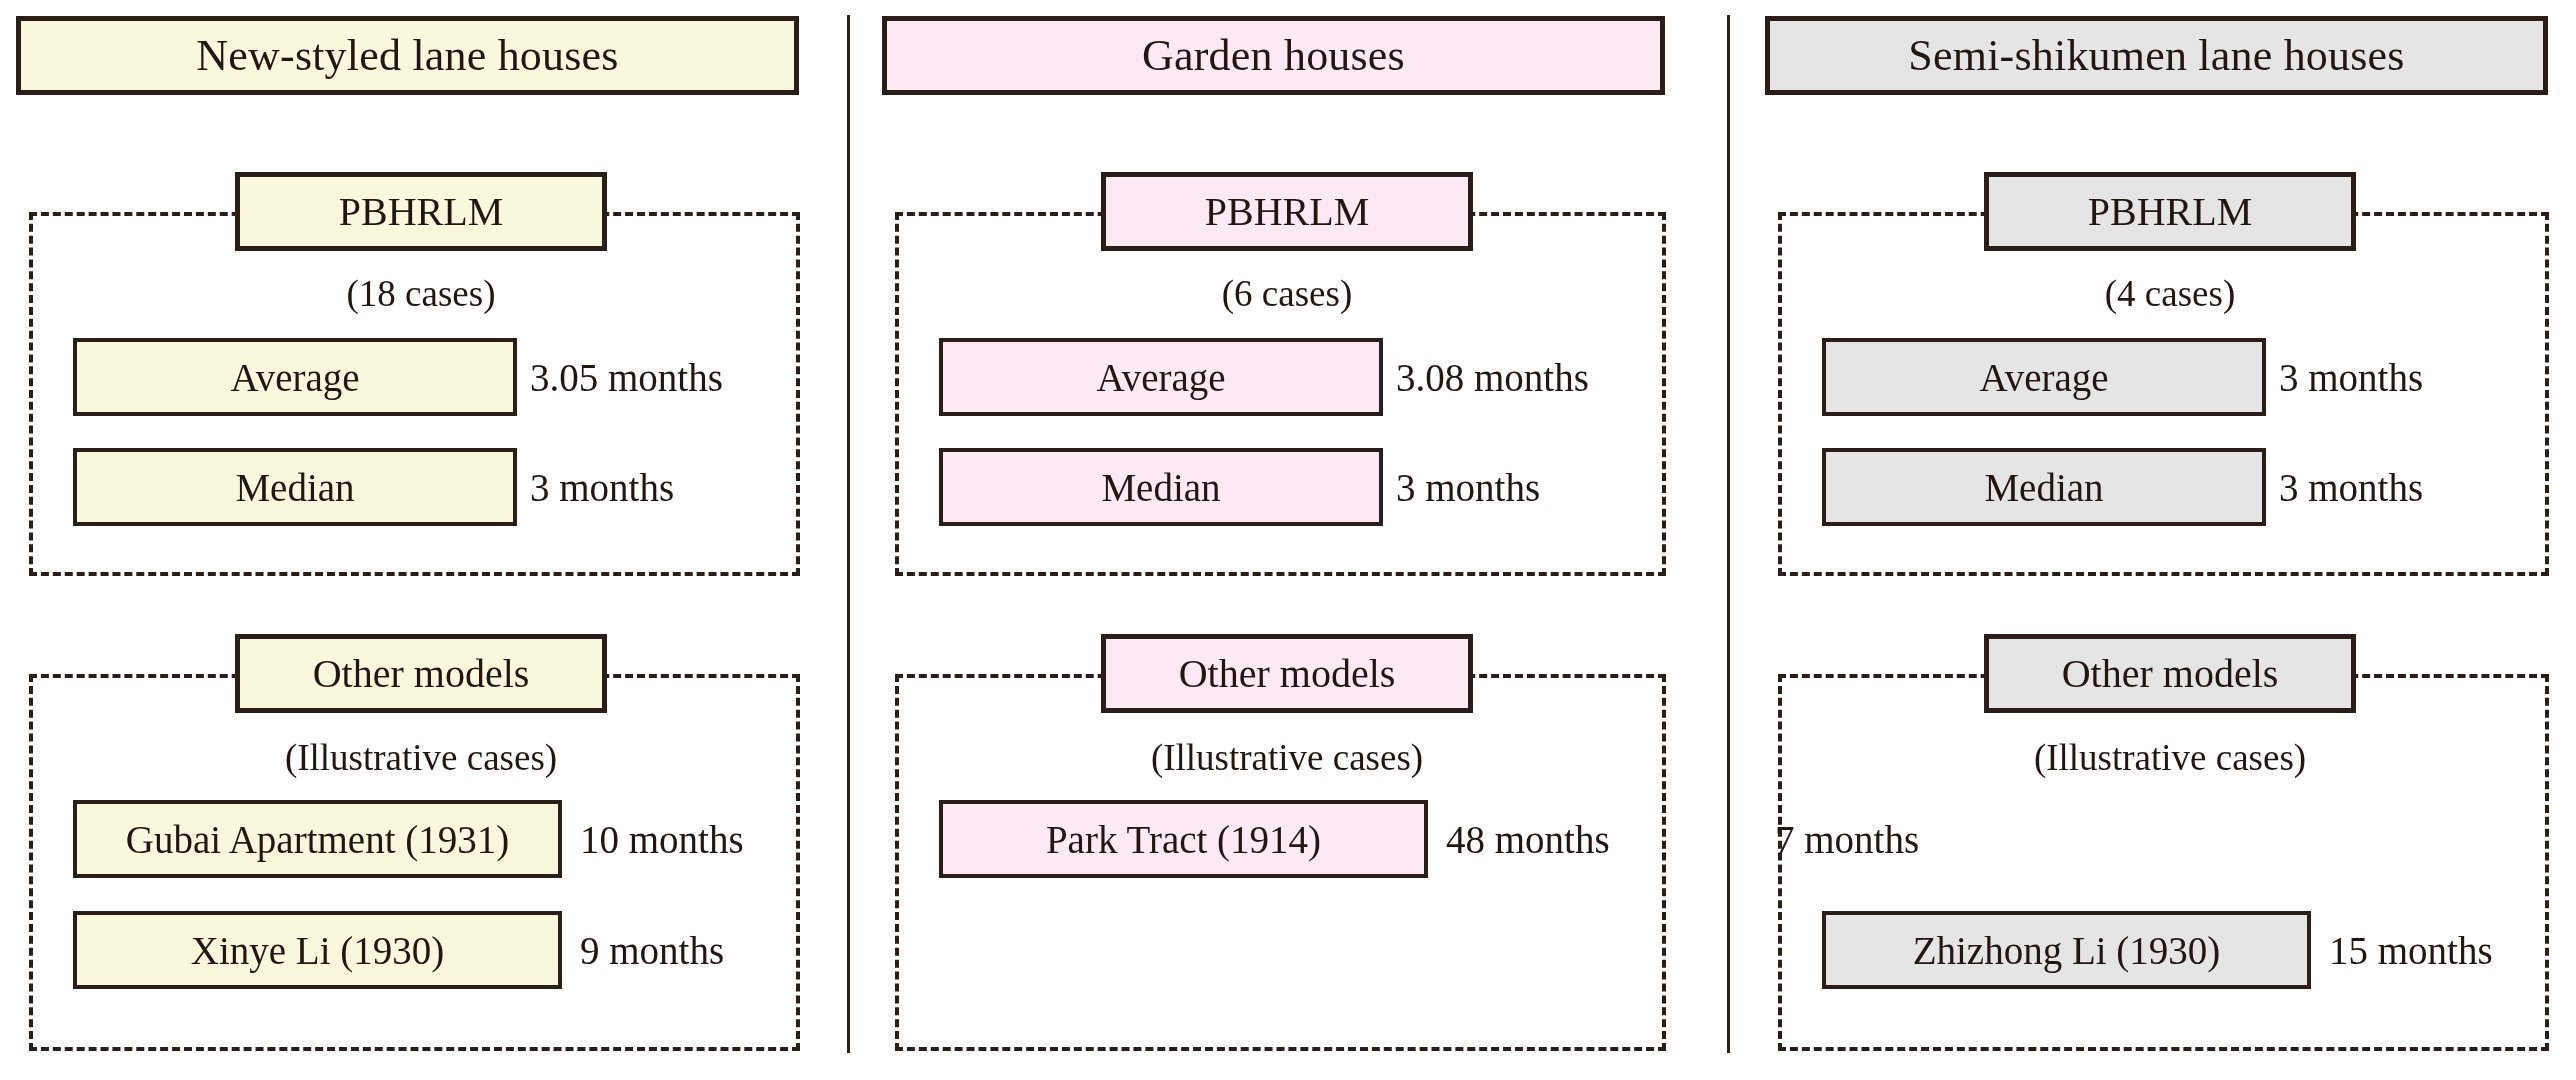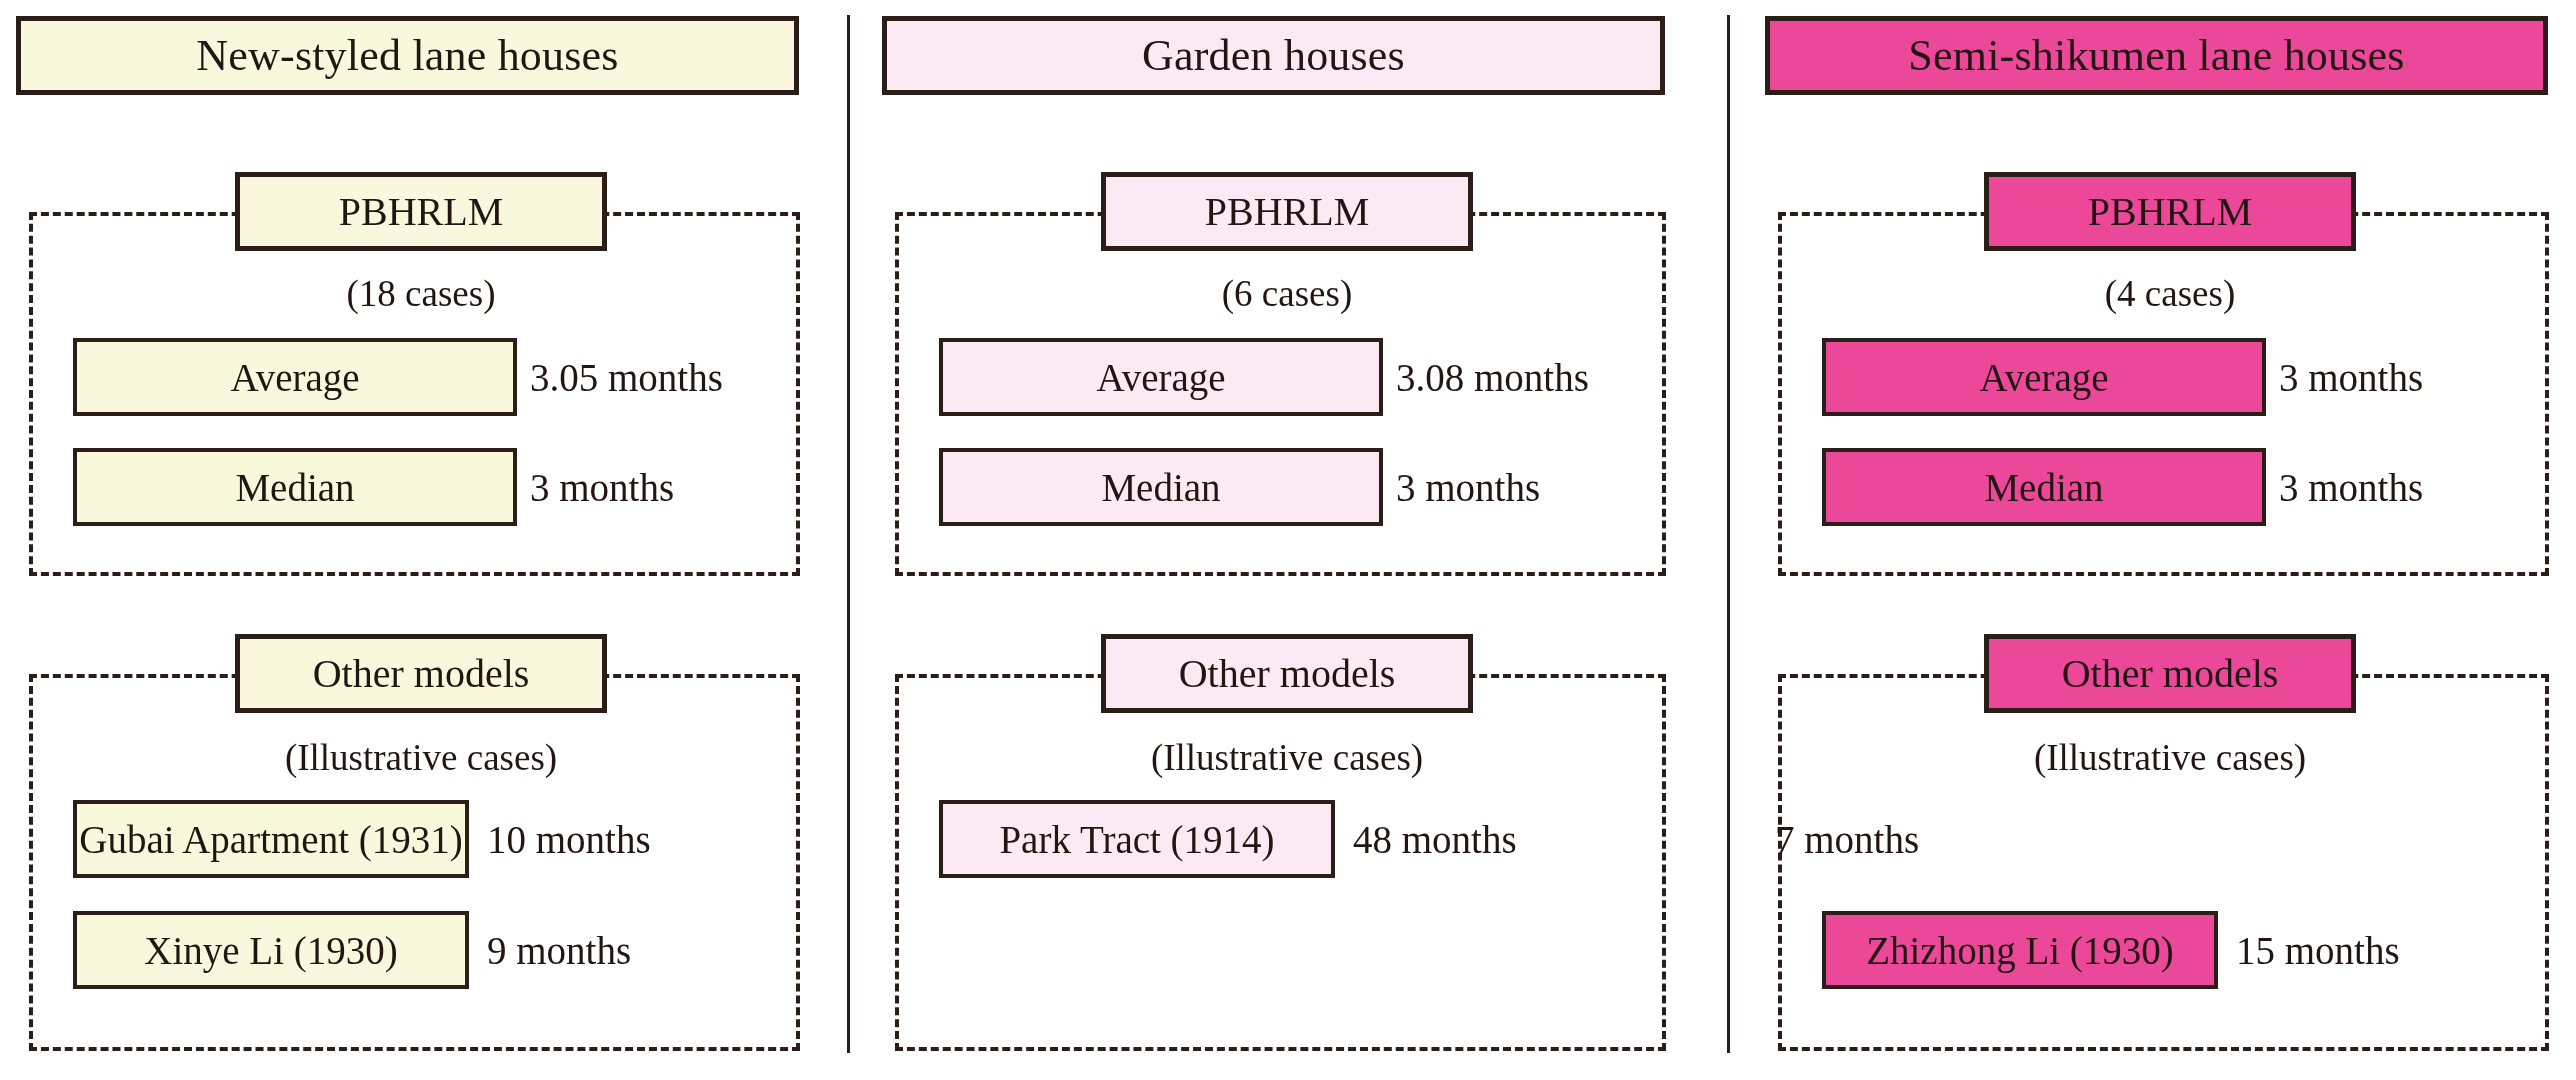--- a/index.html
+++ b/index.html
@@ -128,35 +128,35 @@
     align-items: center;
     justify-content: center;
     font-size: 39px;
     line-height: 1;
     white-space: nowrap;
     margin-left: 65px;
   }
   .metric-row.r1 .metric-box,
   .metric-row.r2 .metric-box { width: 444px; }
   .metric-row.r3 .metric-box,
-  .metric-row.r4 .metric-box { width: 396px; }
+  .metric-row.r4 .metric-box { width: 489px; }
 
   .metric-value {
     font-size: 39px;
     line-height: 1;
     margin-left: 13px;
     white-space: nowrap;
   }
   .metric-row.r3 .metric-value,
   .metric-row.r4 .metric-value { margin-left: 18px; }
 
   
   .fill-yellow { background: #FAF8DC; }
   .fill-pink   { background: #FBEAF3; }
-  .fill-blue   { background: #ec4899; }
+  .fill-blue   { background: #e5e5e5; }
 </style>
 </head>
 <body>
 
 <div id="diagram">
 
   <div class="col-divider d1"></div>
   <div class="col-divider d2"></div>
 
   <div class="column c1">

